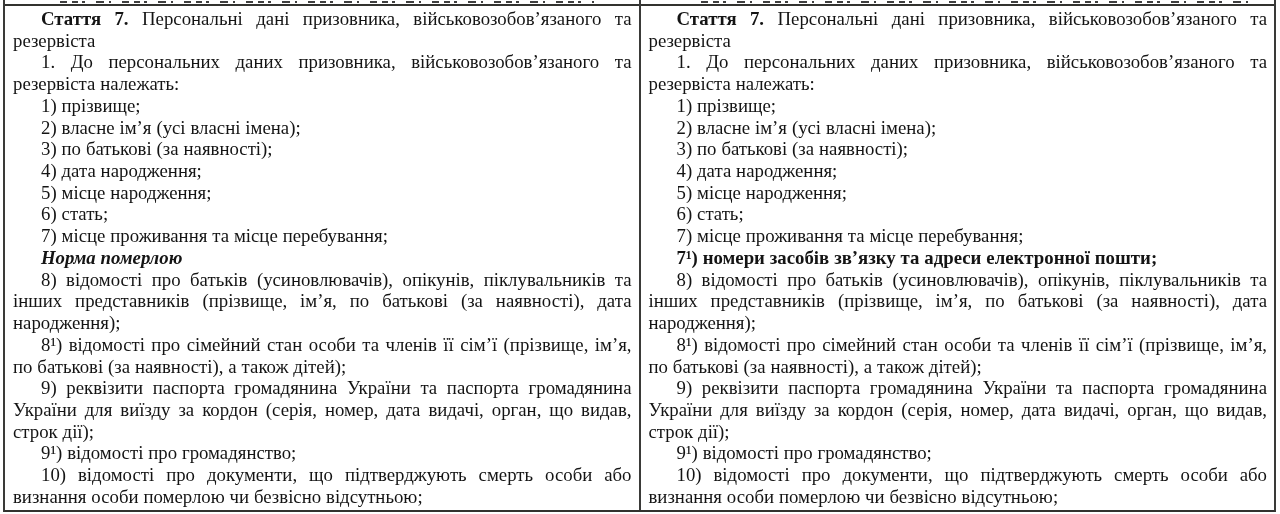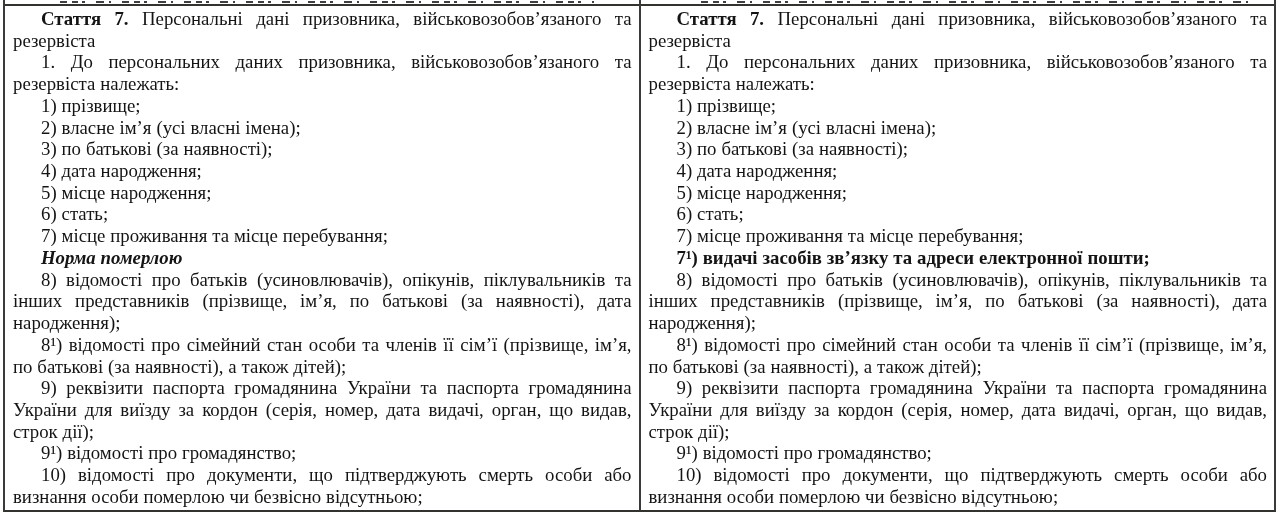--- a/index.html
+++ b/index.html
@@ -108,21 +108,21 @@
       <div class="cell">
           <p class="para normal"><span class="lead">Стаття 7.</span><span> Персональні дані призовника, військовозобов’язаного та резервіста</span></p>
           <p class="para normal">1. До персональних даних призовника, військовозобов’язаного та резервіста належать:</p>
           <p class="para normal">1) прізвище;</p>
           <p class="para normal">2) власне ім’я (усі власні імена);</p>
           <p class="para normal">3) по батькові (за наявності);</p>
           <p class="para normal">4) дата народження;</p>
           <p class="para normal">5) місце народження;</p>
           <p class="para normal">6) стать;</p>
           <p class="para normal">7) місце проживання та місце перебування;</p>
-          <p class="para bold">7¹) видачі засобів зв’язку та адреси електронної пошти;</p>
+          <p class="para bold">7¹) номери засобів зв’язку та адреси електронної пошти;</p>
           <p class="para normal">8) відомості про батьків (усиновлювачів), опікунів, піклувальників та інших представників (прізвище, ім’я, по батькові (за наявності), дата народження);</p>
           <p class="para normal">8¹) відомості про сімейний стан особи та членів її сім’ї (прізвище, ім’я, по батькові (за наявності), а також дітей);</p>
           <p class="para normal">9) реквізити паспорта громадянина України та паспорта громадянина України для виїзду за кордон (серія, номер, дата видачі, орган, що видав, строк дії);</p>
           <p class="para normal">9¹) відомості про громадянство;</p>
           <p class="para normal">10) відомості про документи, що підтверджують смерть особи або визнання особи померлою чи безвісно відсутньою;</p>
         </div>
     </div>
 
   </div>
 </div>

